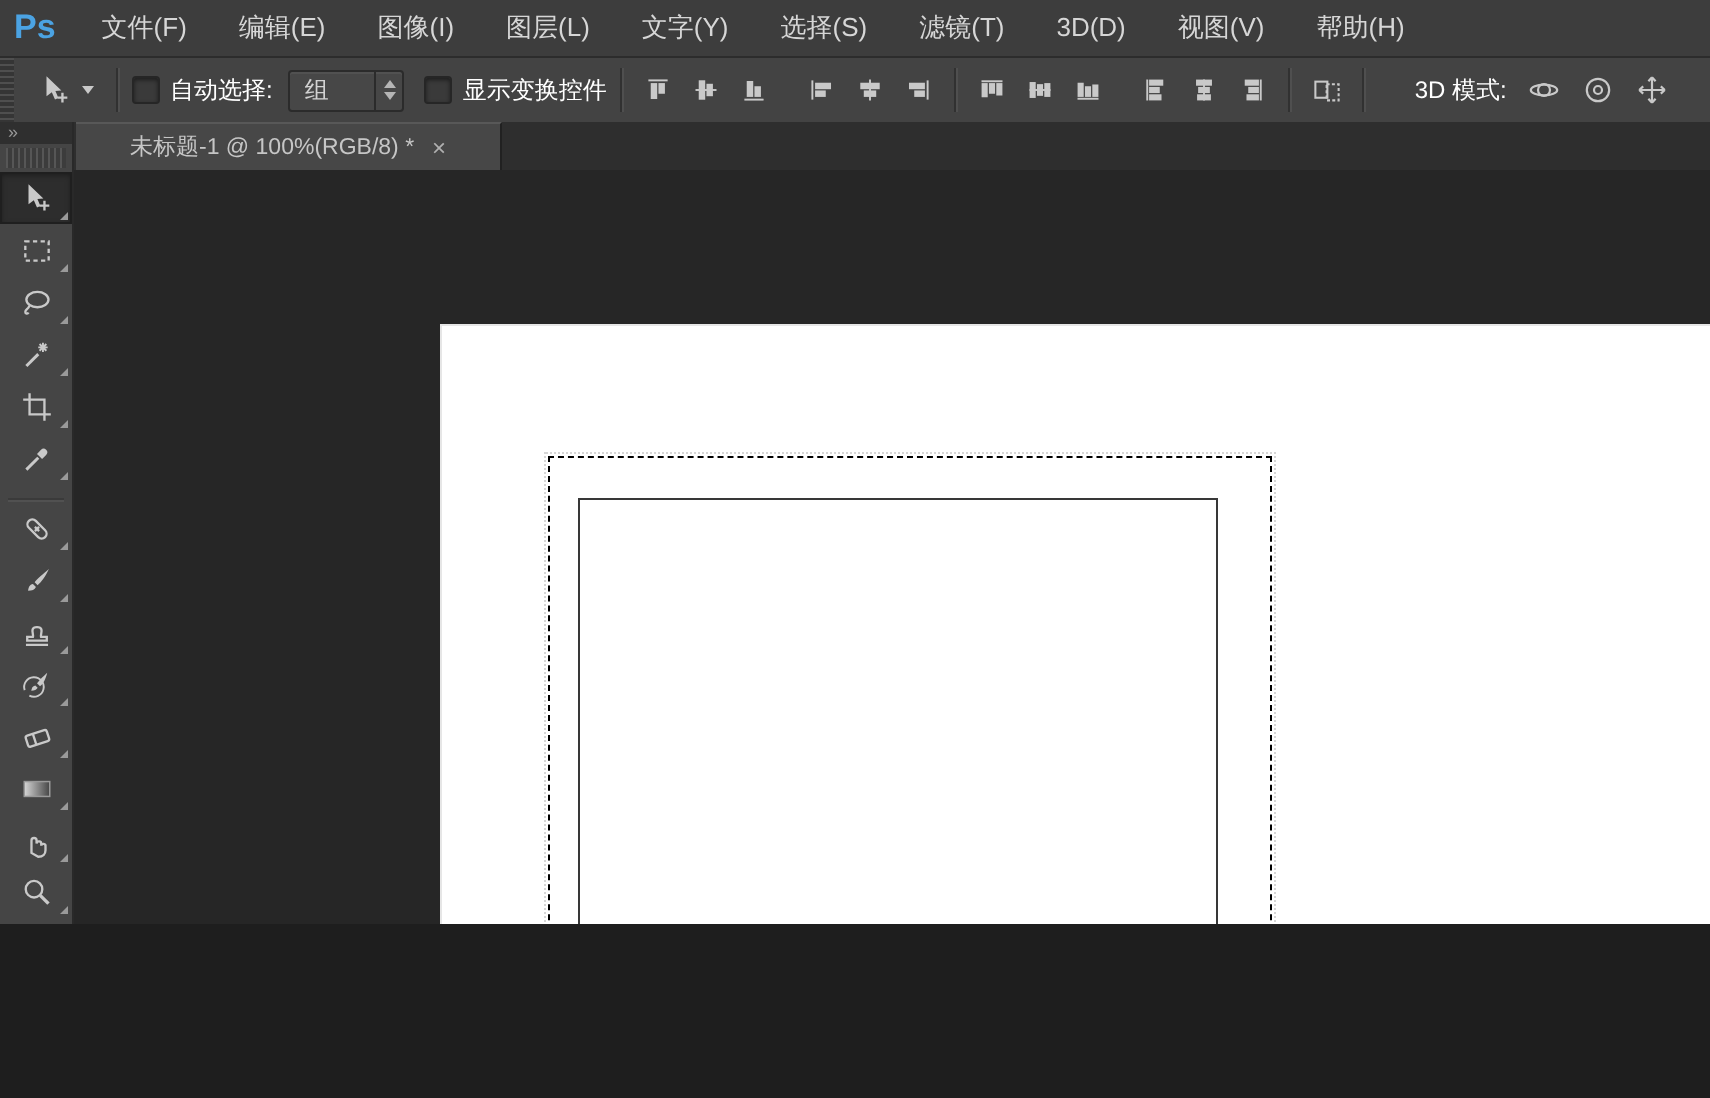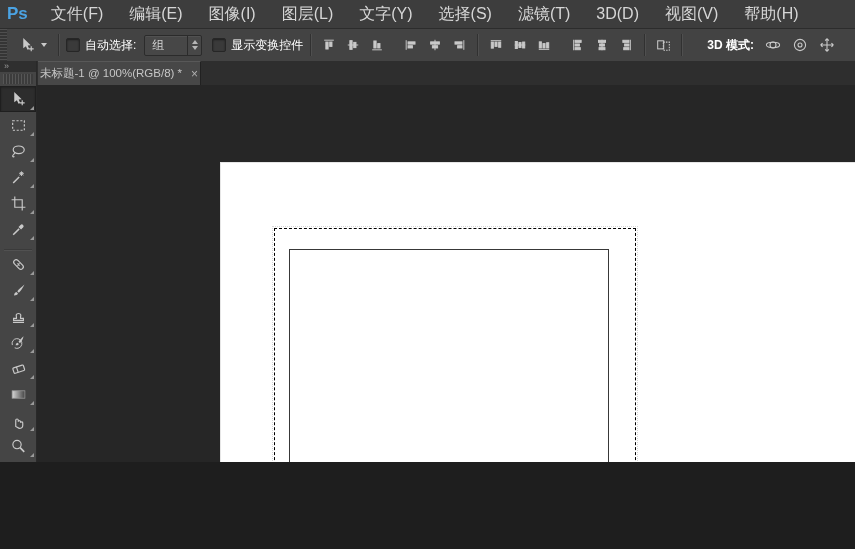--- a/index.html
+++ b/index.html
@@ -3,21 +3,21 @@
 <meta charset="utf-8">
 <style>
   html,body{margin:0;padding:0;background:#1e1e1e;}
   #app{position:relative;width:855px;height:462px;overflow:hidden;
        font-family:"Liberation Sans","DejaVu Sans",sans-serif;
        -webkit-font-smoothing:antialiased;user-select:none;}
   
   .menubar{position:absolute;left:0;top:0;width:855px;height:28px;background:#3d3d3d;
            border-bottom:1px solid #2c2c2c;display:flex;align-items:center;}
   .ps-logo{font-weight:bold;font-size:17px;color:#4ba3e3;margin:0 10px 0 7px;letter-spacing:0;}
-  .menu-item{color:#d6d6d6;font-size:16px;padding:0 13px;line-height:28px;cursor:default;white-space:nowrap;}
+  .menu-item{color:#d6d6d6;font-size:13px;padding:0 13px;line-height:28px;cursor:default;white-space:nowrap;}
   
   .optionsbar{position:absolute;left:0;top:29px;width:855px;height:32px;background:#434343;
               border-bottom:1px solid #282828;display:flex;align-items:center;overflow:hidden;}
   .obar-grip{width:7px;height:32px;background:repeating-linear-gradient(180deg,#4f4f4f 0 1px,#353535 1px 3px);margin-right:8px;flex:0 0 auto;}
   .vsep{width:1px;height:22px;background:#313131;box-shadow:1px 0 0 #4f4f4f;margin:0 7px;flex:0 0 auto;}
   .obtn{display:flex;align-items:center;justify-content:center;width:22px;height:22px;border-radius:2px;flex:0 0 auto;}
   .obtn + .obtn{margin-left:2px;}
   .grp-gap{width:12px;flex:0 0 auto;}
   .checkbox{width:12px;height:12px;background:#3a3a3a;border:1px solid #262626;border-radius:2px;
             box-shadow:inset 0 1px 2px rgba(0,0,0,.5);margin-right:5px;flex:0 0 auto;}
@@ -40,21 +40,21 @@
                 padding-left:4px;letter-spacing:-1px;}
   .panel-grip{height:10px;margin:2px 3px;background:repeating-linear-gradient(90deg,#565656 0 1px,#3c3c3c 1px 3px);}
   .tool{width:36px;height:26px;display:flex;align-items:center;justify-content:center;position:relative;}
   .tool.selected{background:#2d2d2d;box-shadow:inset 0 0 0 1px #1f1f1f, inset 0 1px 3px rgba(0,0,0,.5);}
   .tool .corner{position:absolute;right:2px;bottom:2px;width:0;height:0;
                 border-left:4px solid transparent;border-bottom:4px solid #9a9a9a;}
   .tool-sep{height:6px;margin:1px 4px;border-bottom:1px solid #3a3a3a;box-shadow:0 1px 0 #515151;}
   
   .tabbar{position:absolute;left:36px;top:61px;width:819px;height:24px;background:#2e2e2e;display:flex;align-items:flex-end;}
   .tab{height:23px;background:#474747;border-right:1px solid #212121;border-top:1px solid #585858;
-       display:flex;align-items:center;padding:0 2px;margin-left:2px;}
+       display:flex;align-items:center;padding:0 27px;margin-left:2px;}
   .tab-title{color:#c6c6c6;font-size:11.5px;white-space:nowrap;}
   .tab-close{color:#b0b0b0;font-size:12px;margin-left:9px;line-height:1;}
   
   .canvas-surround{position:absolute;left:36px;top:85px;width:819px;height:464px;background:#262626;overflow:hidden;}
   .document{position:absolute;left:184px;top:77px;width:700px;height:420px;background:#ffffff;
             box-shadow:inset 1px 1px 0 #e6e6e6;}
   .selection{position:absolute;left:54px;top:66px;width:360px;height:255px;
              border:1px dashed #000;outline:1px dotted rgba(140,140,140,.35);outline-offset:1px;}
   .shape-rect{position:absolute;left:69px;top:87px;width:318px;height:215px;border:1px solid #383838;}
   svg{display:block;}
@@ -204,21 +204,21 @@
     <div class="vsep"></div>
     <div id="autoalign-slot" style="display:flex;">
         <div class="obtn">
           <svg width="15" height="15" viewBox="0 0 16 16" fill="none" stroke="#c9c9c9" stroke-width="1.1">
             <rect x="1.8" y="3" width="6.4" height="8.6"></rect>
             <rect x="7.8" y="4.4" width="6.4" height="8.6" stroke-dasharray="1.6 1.2"></rect>
           </svg>
         </div>
       </div>
     <div class="vsep"></div>
-    <span class="olabel" style="margin-left:18px;font-weight:bold;">3D 模式:</span>
+    <span class="olabel" style="margin-left:18px;">3D 模式:</span>
     <div id="mode3d-list" style="display:flex;align-items:center;margin-left:8px;gap:3px;">
         <div class="obtn">
           <svg width="16" height="16" viewBox="0 0 16 16" fill="none" stroke="#c9c9c9" stroke-width="1.1">
             <circle cx="8" cy="8" r="3"></circle>
             <ellipse cx="8" cy="8" rx="6.6" ry="2.7"></ellipse>
           </svg>
         </div>
         <div class="obtn">
           <svg width="16" height="16" viewBox="0 0 16 16" fill="none" stroke="#c9c9c9" stroke-width="1.1">
             <circle cx="8" cy="8" r="5.6"></circle>

